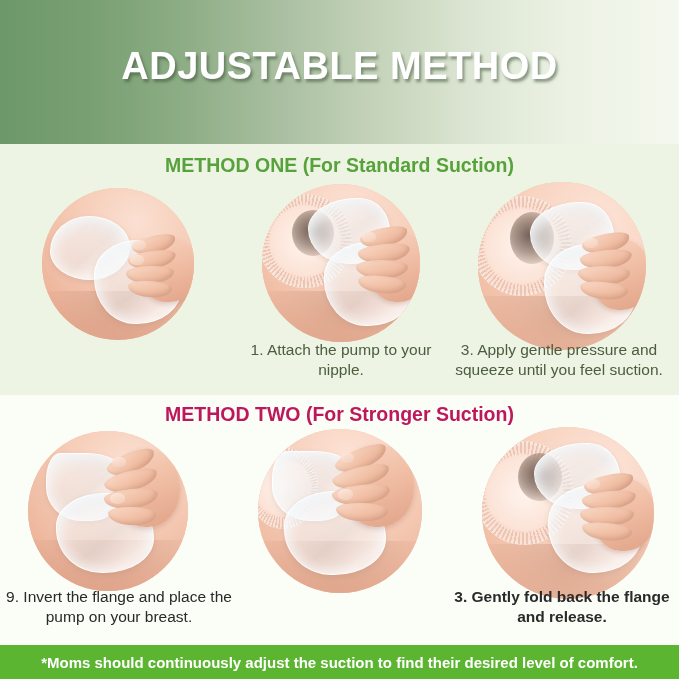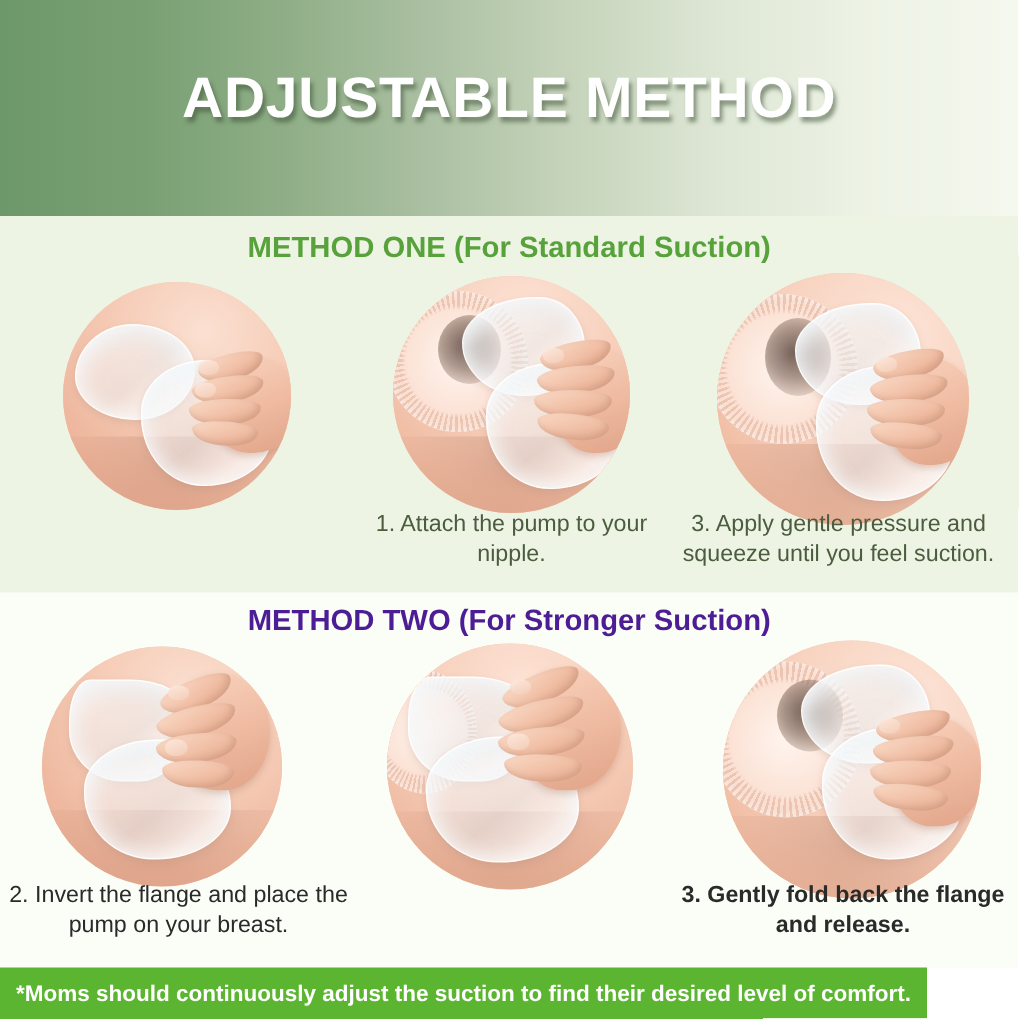--- a/index.html
+++ b/index.html
@@ -79,21 +79,21 @@
     background: #fbfdf7;
     overflow: hidden;
   }
   .section-two-heading {
     position: absolute;
     left: 0; top: 8px;
     width: 679px;
     text-align: center;
     font-size: 19.5px;
     font-weight: bold;
-    color: #4c1d95;
+    color: #be185d;
     font-family: "Liberation Sans", sans-serif;
   }
 
   
   .photo-row {
     position: absolute;
     left: 0;
     width: 679px;
     height: 152px;
   }
@@ -225,21 +225,21 @@
   .c3 { left: 442px; top: 196px; width: 234px; }
 
   .d1 { left: 0px;   top: 192px; width: 238px; }
   .d2 { left: 238px; top: 192px; width: 210px; }
   .d3 { left: 448px; top: 192px; width: 228px; font-weight: bold; }
 
   
   .footer-band {
     position: absolute;
     left: 0; top: 645px;
-    width: 618px;
+    width: 679px;
     height: 34px;
     background: #5cb531;
     display: flex;
     align-items: center;
     justify-content: center;
   }
   .footer-text {
     font-size: 15px;
     font-weight: bold;
     color: #ffffff;
@@ -355,21 +355,21 @@
         <div class="pump pump-bowl" style="left:66px; top:58px; width:92px; height:86px;"></div>
         <div class="hand" style="left:110px; top:50px; width:64px; height:74px; border-radius:42% 55% 48% 45% / 44% 52% 48% 50%;"></div>
         <div class="finger" style="left:102px; top:48px; width:50px; height:18px; transform:rotate(-12deg);"></div>
         <div class="finger" style="left:100px; top:64px; width:54px; height:18px; transform:rotate(-6deg);"></div>
         <div class="finger" style="left:98px; top:80px; width:54px; height:18px; transform:rotate(0deg);"></div>
         <div class="finger" style="left:100px; top:96px; width:50px; height:17px; transform:rotate(6deg);"></div>
         <div class="nail" style="left:104px; top:52px; width:14px; height:10px;"></div>
       </div>
     </div>
 
-    <div class="caption caption-two d1">2. Invert the flange and place the pump on your breast.</div>
+    <div class="caption caption-two d1">9. Invert the flange and place the pump on your breast.</div>
     <div class="caption caption-two d3">3. Gently fold back the flange and release.</div>
   </div>
 
   <div class="footer-band">
     <div class="footer-text">*Moms should continuously adjust the suction to find their desired level of comfort.</div>
   </div>
 
 </div>
 
 </body></html>

